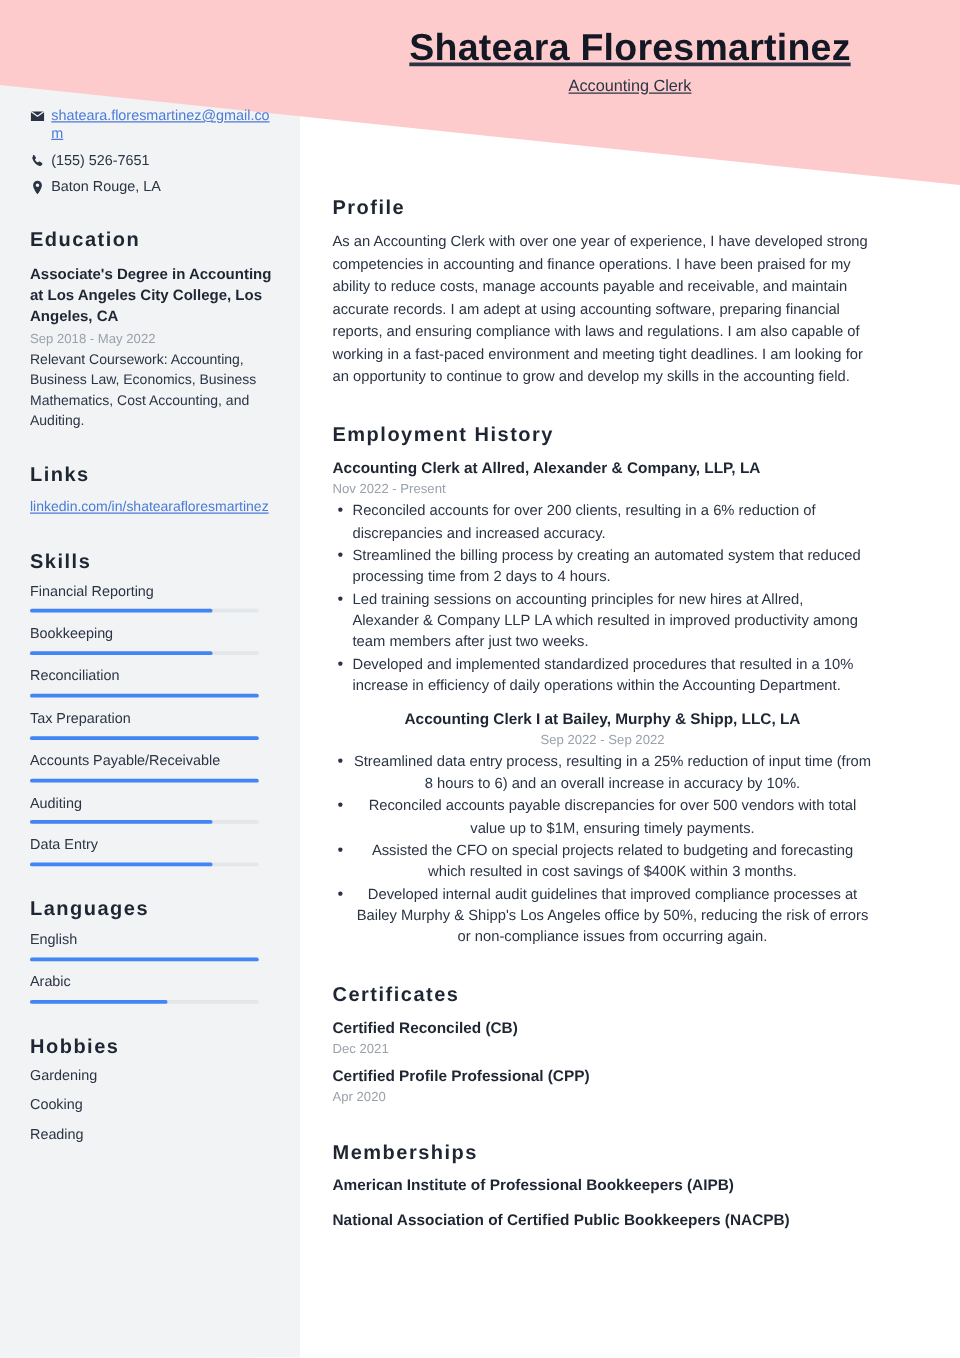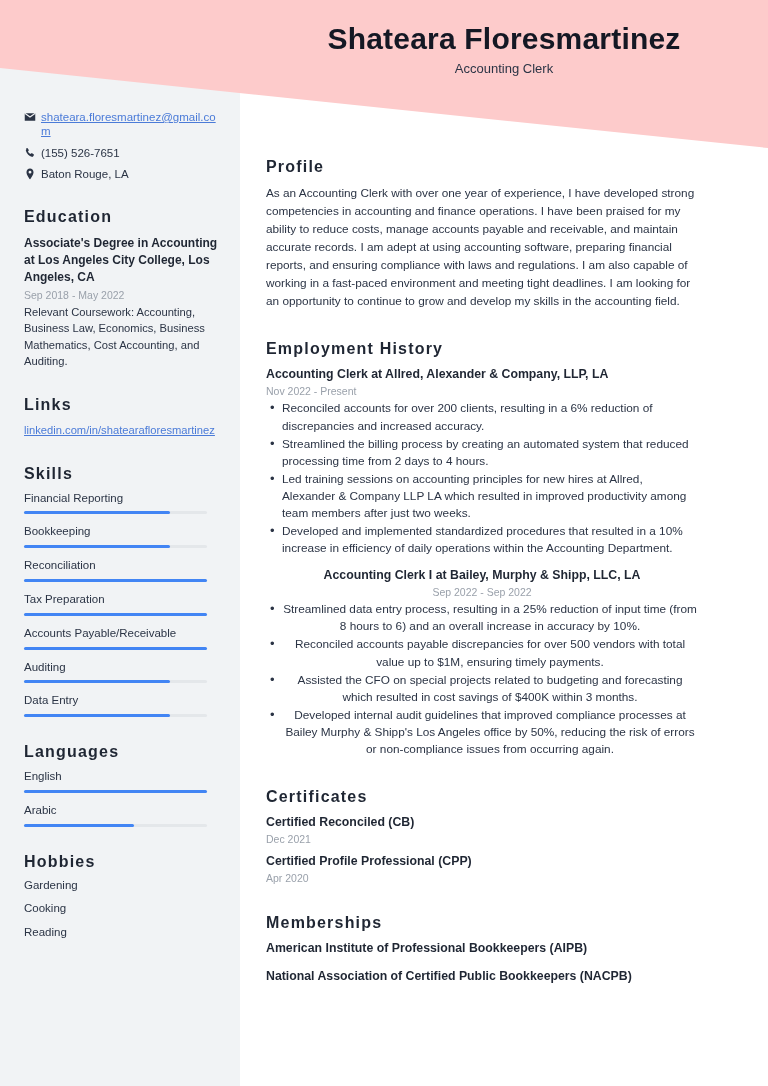--- a/index.html
+++ b/index.html
@@ -32,36 +32,37 @@
   }
   .header-band svg { display:block; }
 
   .header-text {
     position:absolute; top:0; left:240px;
     width:528px; height:100px;
     z-index:4;
     display:flex; flex-direction:column;
     align-items:center; justify-content:flex-start;
     padding-top:22px;
+    text-decoration:underline;
   }
   .name {
     font-size:30px; font-weight:bold;
     color:#141824; letter-spacing:0.2px;
     line-height:1.12; white-space:nowrap;
   }
   .job-title {
     font-size:13px; font-weight:normal;
     color:#2b3445; margin-top:5px;
   }
 
   
   .side-inner {
     position:absolute; left:0; top:0;
     width:240px; z-index:5;
-    padding:110px 22px 0 24px;
+    padding:86px 22px 0 24px;
   }
   .contact-row {
     display:flex; align-items:flex-start;
     margin-bottom:7px; font-size:11.5px; line-height:1.25;
   }
   .contact-ico {
     width:17px; flex:0 0 17px;
     display:flex; align-items:center; justify-content:flex-start;
     padding-top:1px;
   }

